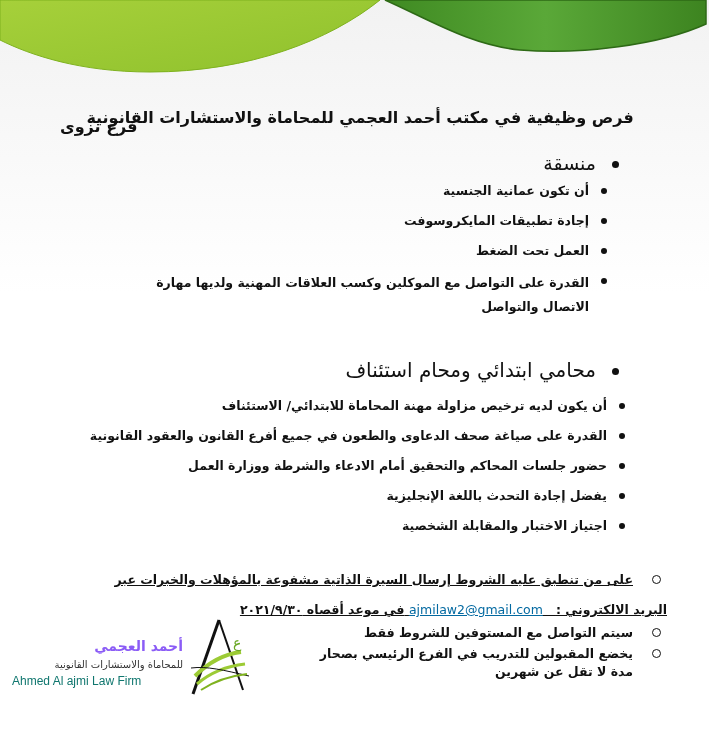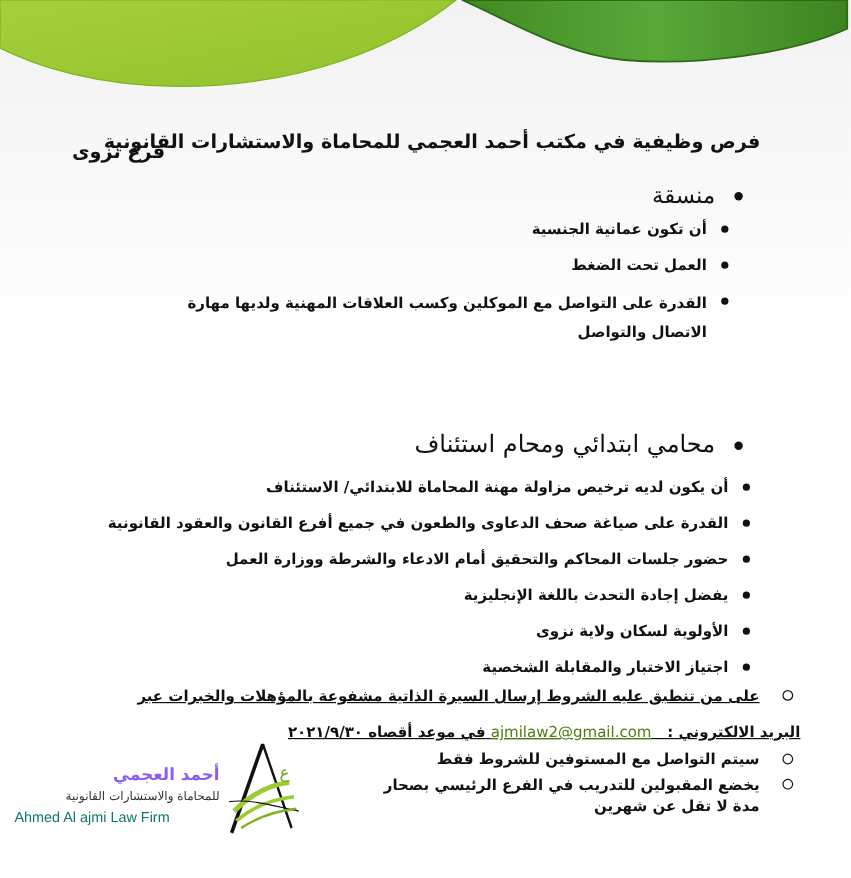--- a/index.html
+++ b/index.html
@@ -19,21 +19,21 @@
   ul.items li { font-size: 12.5px; font-weight: bold; position: relative; padding-right: 22px; height: 30px; line-height: 20px; }
   ul.items li::before { content: ""; position: absolute; right: 4px; top: 7px; width: 6px; height: 6px; border-radius: 50%; background: #111; }
   ul.items li.two-line { height: 48px; }
   .list1 { top: 181px; right: 98px; width: 500px; }
   .list2 { top: 396px; right: 80px; width: 560px; }
   ul.circles { list-style: none; margin: 0; padding: 0; }
   ul.circles li { font-size: 12.5px; font-weight: bold; position: relative; padding-right: 36px; line-height: 18px; }
   ul.circles li::before { content: ""; position: absolute; right: 8px; top: 4px; width: 7px; height: 7px; border: 1.5px solid #111; border-radius: 50%; }
   .apply { top: 571px; right: 40px; width: 570px; text-decoration: underline; }
   .apply .line2 { display: block; margin-top: 12px; margin-right: -34px; }
-  .email { color: #4d7c0f; text-decoration: underline; font-weight: normal; direction: ltr; unicode-bidi: embed; }
+  .email { color: #0369a1; text-decoration: underline; font-weight: normal; direction: ltr; unicode-bidi: embed; }
   .notes { top: 624px; right: 40px; width: 360px; }
   .notes li { margin-bottom: 3px; }
   .logo { position: absolute; left: 8px; top: 618px; width: 245px; height: 80px; }
   .logo-ar { position: absolute; right: 70px; top: 20px; font-size: 14px; font-weight: bold; direction: rtl; color: #8b5cf6; }
   .logo-ar2 { position: absolute; right: 70px; top: 41px; font-size: 10px; direction: rtl; color: #333; white-space: nowrap; }
   .logo-en { position: absolute; left: 4px; top: 56px; font-size: 12px; color: #0f766e; font-family: "Liberation Sans", sans-serif; white-space: nowrap; }
   .logo-mark { position: absolute; right: 0; top: 0; }
 </style>
 </head>
 <body>
@@ -58,34 +58,34 @@
 
   <div class="rtl title">فرص وظيفية في مكتب أحمد العجمي للمحاماة والاستشارات القانونية</div>
   <div class="rtl branch">فرع نزوى</div>
 
   <div class="rtl section-head" style="top:152px;">
     <span class="dot"></span><span>منسقة</span>
   </div>
 
   <ul class="rtl items list1">
     <li>أن تكون عمانية الجنسية</li>
+    <li>إجادة تطبيقات المايكروسوفت</li>
     <li>العمل تحت الضغط</li>
     <li class="two-line" style="line-height:24px;">القدرة على التواصل مع الموكلين وكسب العلاقات المهنية ولديها مهارة الاتصال والتواصل</li>
   </ul>
 
   <div class="rtl section-head" style="top:358px; font-size:20px;">
     <span class="dot"></span><span>محامي ابتدائي ومحام استئناف</span>
   </div>
 
   <ul class="rtl items list2">
     <li>أن يكون لديه ترخيص مزاولة مهنة المحاماة للابتدائي/ الاستئناف</li>
     <li>القدرة على صياغة صحف الدعاوى والطعون في جميع أفرع القانون والعقود القانونية</li>
     <li>حضور جلسات المحاكم والتحقيق أمام الادعاء والشرطة ووزارة العمل</li>
     <li>يفضل إجادة التحدث باللغة الإنجليزية</li>
-    <li>الأولوية لسكان ولاية نزوى</li>
     <li>اجتياز الاختبار والمقابلة الشخصية</li>
   </ul>
 
   <ul class="rtl circles apply">
     <li>
       <span>على من تنطبق عليه الشروط إرسال السيرة الذاتية مشفوعة بالمؤهلات والخبرات عبر</span>
       <span class="line2">
         <span>البريد الالكتروني :</span>
         &nbsp;
         <a class="email">ajmilaw2@gmail.com</a>

